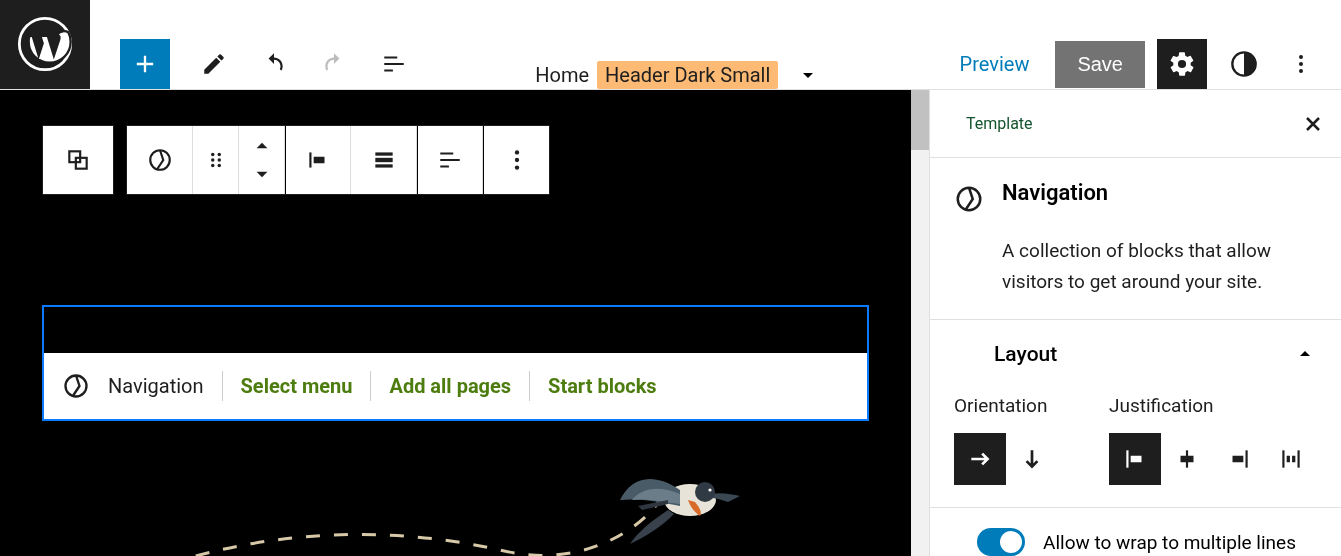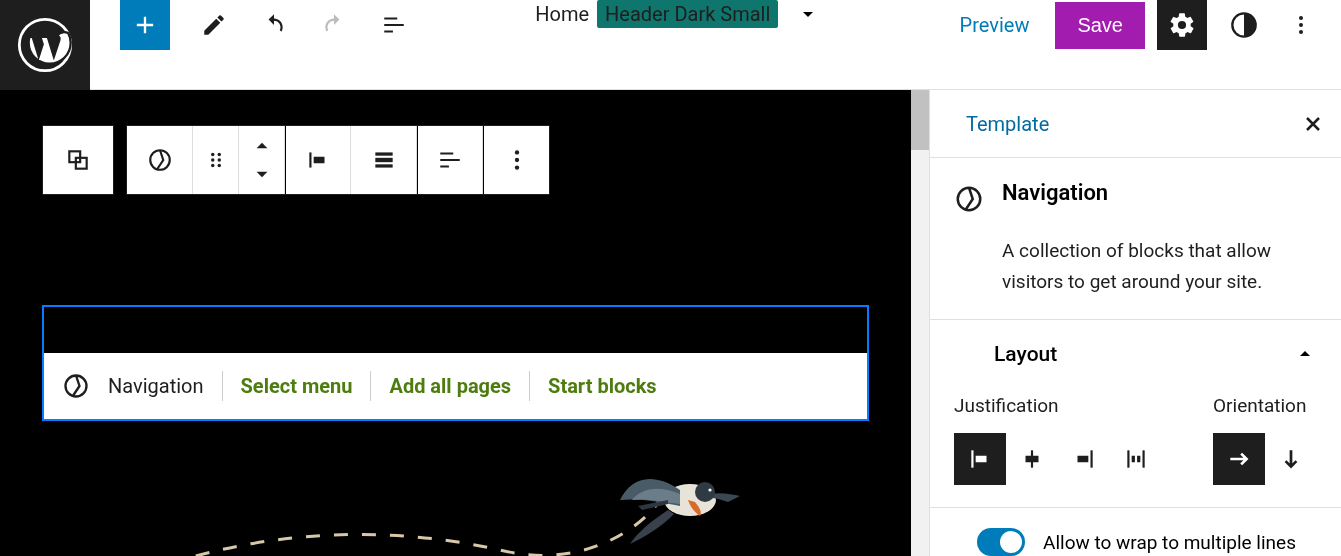--- a/index.html
+++ b/index.html
@@ -1,38 +1,38 @@
 <!DOCTYPE html>
 <html><head>
 <meta charset="utf-8">
 <style>
 * { margin: 0; padding: 0; box-sizing: border-box; }
 body { font-family: -apple-system, BlinkMacSystemFont, "Segoe UI", Roboto, sans-serif; background: #fff; overflow: hidden; width: 1341px; height: 556px; }
 
 .app { display: flex; flex-direction: column; height: 100%; }
 
 
-.topbar { display: flex; align-items: flex-start; height: 90px; border-bottom: 1px solid #e0e0e0; background: #fff; }
+.topbar { display: flex; align-items: flex-end; height: 90px; border-bottom: 1px solid #e0e0e0; background: #fff; }
 .logo-cell { width: 90px; height: 90px; background: #1e1e1e; display: flex; align-items: center; justify-content: center; }
 .logo-cell svg { width: 56px; height: 56px; fill: #fff; stroke:#1e1e1e; }
 .top-left { display: flex; align-items: center; padding-left: 30px; gap: 28px; }
 .add-btn { width: 50px; height: 50px; background: #007cba; display: flex; align-items: center; justify-content: center; cursor: pointer; }
 .add-btn svg { width: 28px; height: 28px; fill: #fff; }
 .icon-btn { width: 32px; height: 32px; display: flex; align-items: center; justify-content: center; cursor: pointer; }
 .icon-btn svg { width: 26px; height: 26px; fill: #1e1e1e; }
 .icon-btn.disabled svg { fill: #bcbcbc; }
 
 .top-center { flex: 1; display: flex; align-items: center; justify-content: center; gap: 8px; font-size: 20px; }
 .doc-title { color: #1e1e1e; }
-.template-name { background: #0f766e; padding: 2px 8px; color: #1e1e1e; border-radius: 2px; }
+.template-name { background: #fdba74; padding: 2px 8px; color: #1e1e1e; border-radius: 2px; }
 .chevron { width: 24px; height: 24px; margin-left: 10px; }
 
 .top-right { display: flex; align-items: center; gap: 12px; padding-right: 20px; }
 .preview-link { color: #007cba; font-size: 20px; padding: 10px 14px; cursor: pointer; }
-.save-btn { background: #a21caf; color: #fff; font-size: 20px; padding: 12px 22px; border: none; cursor: pointer; }
+.save-btn { background: #737373; color: #fff; font-size: 20px; padding: 12px 22px; border: none; cursor: pointer; }
 .square-btn { width: 50px; height: 50px; display: flex; align-items: center; justify-content: center; cursor: pointer; }
 .square-btn.dark { background: #1e1e1e; }
 .square-btn.dark svg { fill: #fff; }
 .square-btn svg { width: 28px; height: 28px; fill: #1e1e1e; }
 .more-vert { width: 40px; height: 50px; display: flex; align-items: center; justify-content: center; cursor:pointer; }
 .more-vert svg { width: 24px; height: 24px; fill: #1e1e1e; }
 
 
 .main { flex: 1; display: flex; min-height: 0; }
 .canvas-wrap { flex: 1; position: relative; background: #000; overflow: hidden; }
@@ -59,21 +59,21 @@
 .nav-body .nav-label { color: #1e1e1e; }
 .nav-body .lnk { color: #4d7c0f; cursor: pointer; font-weight: bold; }
 
 
 .trail { position: absolute; top: 400px; left: 20px; right: 200px; height: 150px; }
 .bird { position: absolute; top: 360px; left: 610px; width: 140px; height: 100px; }
 
 
 .sidebar { width: 412px; background: #fff; border-left: 1px solid #e0e0e0; display: flex; flex-direction: column; overflow: hidden; }
 .tabs { display: flex; align-items: center; border-bottom: 1px solid #e0e0e0; height: 72px; padding: 0 18px; position: relative; }
-.tab { font-size: 20px; color: #0369a1; padding: 20px 18px; cursor: pointer; }
+.tab { font-size: 16px; color: #14532d; padding: 20px 18px; cursor: pointer; }
 .tab.active { border-bottom: 4px solid #007cba; font-weight: 500; }
 .tab-close { position: absolute; right: 16px; top: 22px; cursor: pointer; }
 .tab-close svg { width: 24px; height: 24px; fill: #1e1e1e; }
 
 .panel-section { padding: 22px 24px; border-bottom: 1px solid #e0e0e0; }
 .block-info { display: flex; gap: 18px; }
 .block-info .bi-icon { width: 30px; height: 30px; margin-top: 4px; }
 .block-info .bi-text { flex: 1; }
 .bi-title { font-size: 22px; font-weight: 600; margin-bottom: 10px; }
 .bi-desc { font-size: 19px; color: #1e1e1e; line-height: 1.6; margin-top: 31px; }
@@ -295,20 +295,35 @@
 
       <div class="panel-section">
         <div class="layout-header">
           <h3>Layout</h3>
           <svg viewBox="0 0 24 24" width="24" height="24">
               <path d="M7 14l5-5 5 5z"></path>
             </svg>
         </div>
         <div class="layout-body">
           <div class="layout-col">
+            <span class="layout-label">Orientation</span>
+            <div class="just-row">
+              <div class="just-btn selected">
+                <svg viewBox="0 0 24 24">
+                    <path d="M4 12h14M14 7l5 5-5 5" fill="none" stroke="#fff" stroke-width="2.5"></path>
+                  </svg>
+              </div>
+              <div class="just-btn">
+                <svg viewBox="0 0 24 24">
+                    <path d="M12 4v14M7 14l5 5 5-5" fill="none" stroke="#1e1e1e" stroke-width="2.5"></path>
+                  </svg>
+              </div>
+            </div>
+          </div>
+          <div class="layout-col">
             <span class="layout-label">Justification</span>
             <div class="just-row">
               <div class="just-btn selected">
                 <svg viewBox="0 0 24 24">
                     <rect x="4" y="4" width="2" height="16"></rect>
                     <rect x="8" y="9" width="10" height="6"></rect>
                   </svg>
               </div>
               <div class="just-btn">
                 <svg viewBox="0 0 24 24">
@@ -325,35 +340,20 @@
               <div class="just-btn">
                 <svg viewBox="0 0 24 24">
                     <rect x="4" y="4" width="2" height="16"></rect>
                     <rect x="18" y="4" width="2" height="16"></rect>
                     <rect x="8" y="9" width="3" height="6"></rect>
                     <rect x="13" y="9" width="3" height="6"></rect>
                   </svg>
               </div>
             </div>
           </div>
-          <div class="layout-col">
-            <span class="layout-label">Orientation</span>
-            <div class="just-row">
-              <div class="just-btn selected">
-                <svg viewBox="0 0 24 24">
-                    <path d="M4 12h14M14 7l5 5-5 5" fill="none" stroke="#fff" stroke-width="2.5"></path>
-                  </svg>
-              </div>
-              <div class="just-btn">
-                <svg viewBox="0 0 24 24">
-                    <path d="M12 4v14M7 14l5 5 5-5" fill="none" stroke="#1e1e1e" stroke-width="2.5"></path>
-                  </svg>
-              </div>
-            </div>
-          </div>
         </div>
       </div>
 
       <div class="toggle-row">
         <div class="toggle"></div>
         <span class="toggle-label">Allow to wrap to multiple lines</span>
       </div>
     </div>
   </div>
 </div>

